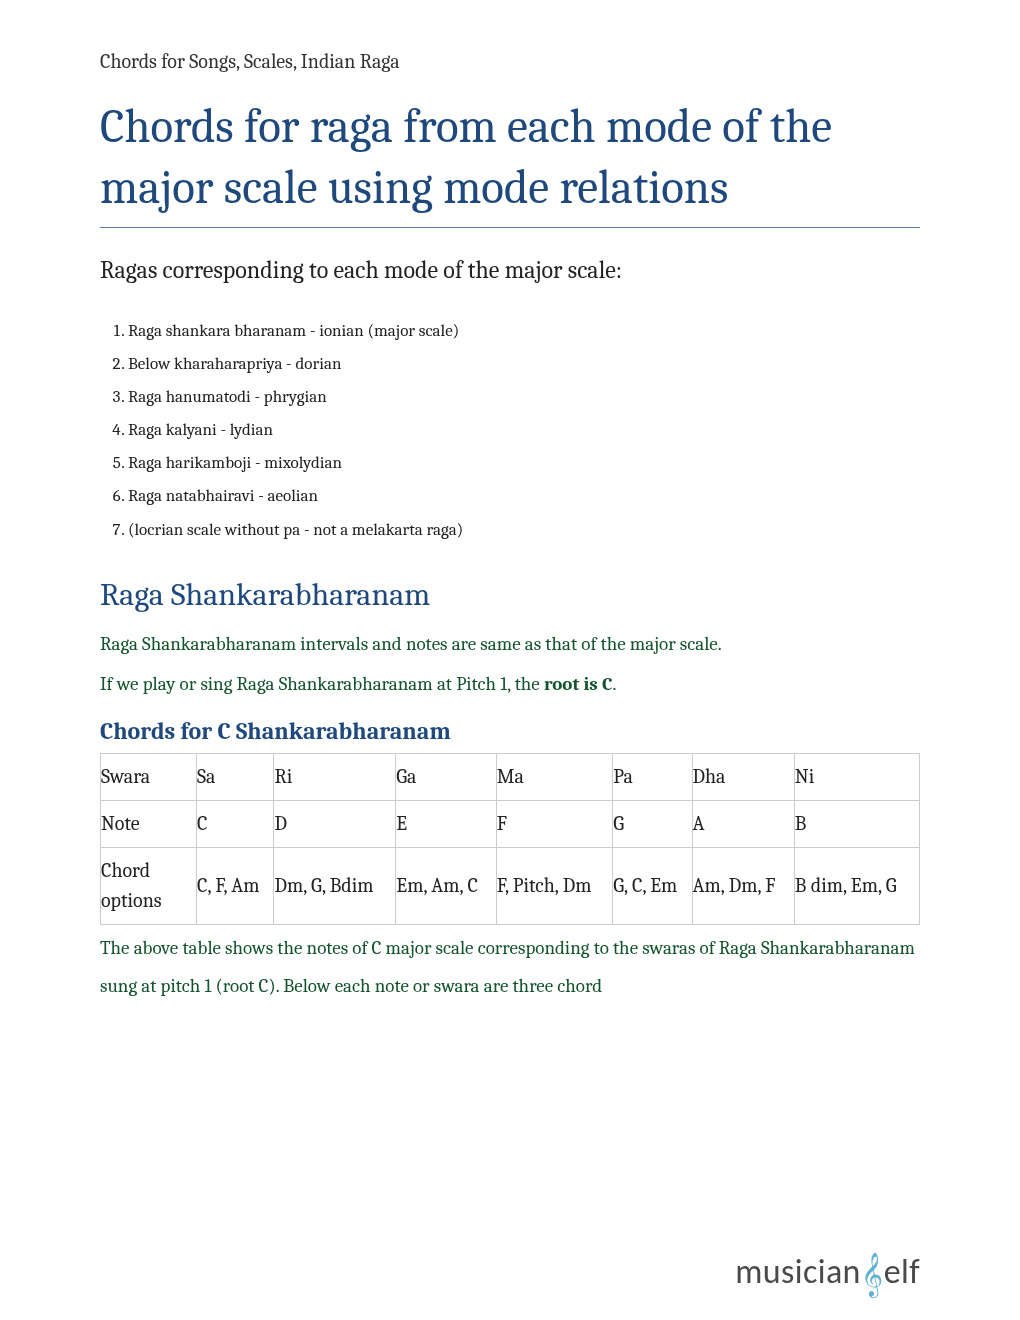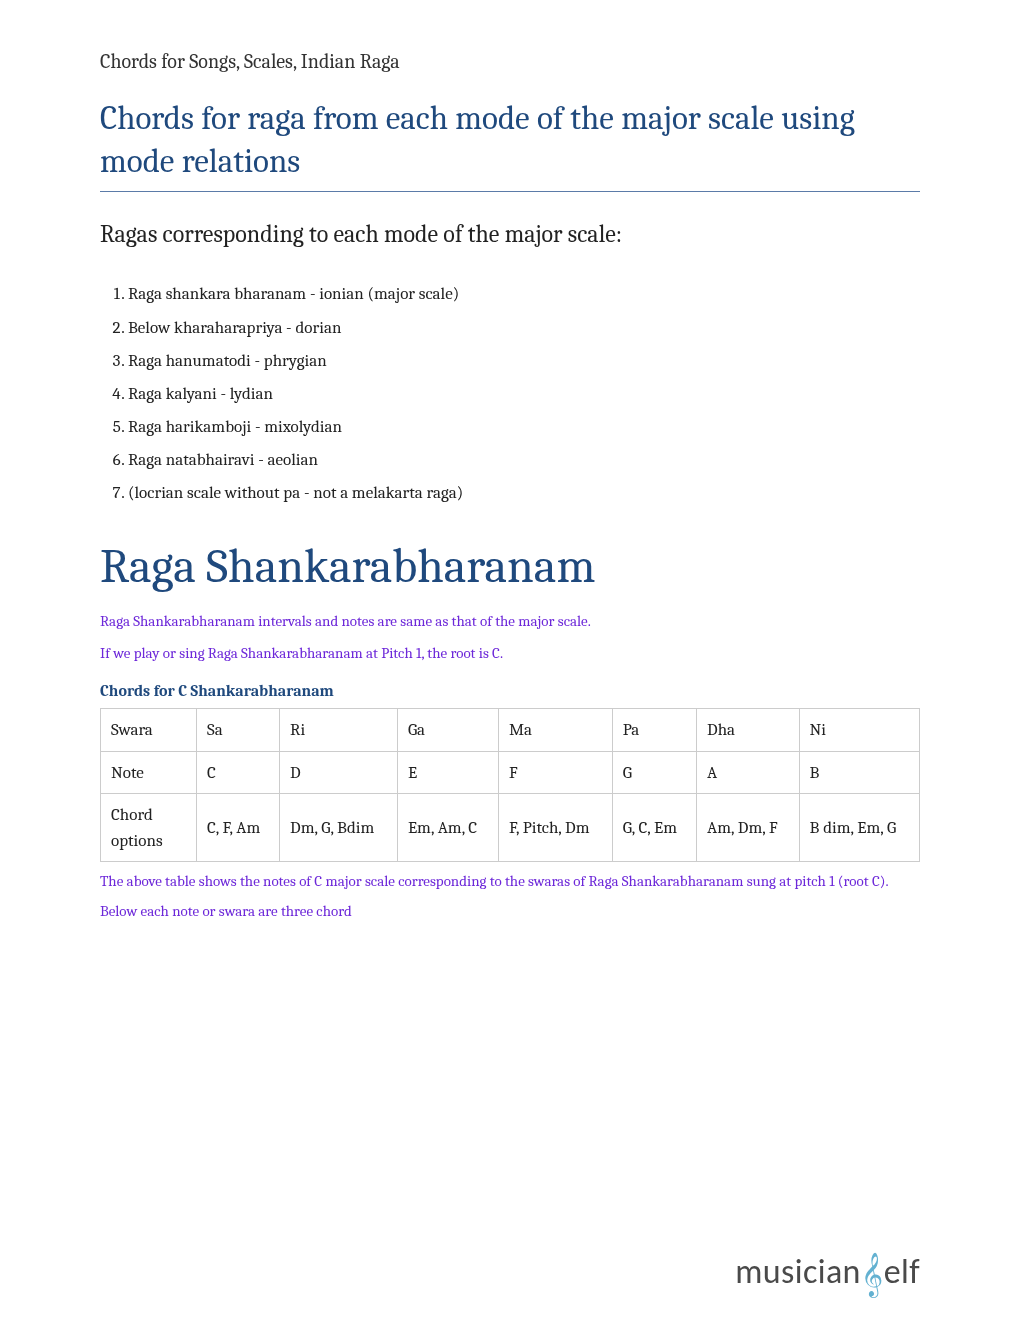--- a/index.html
+++ b/index.html
@@ -11,21 +11,21 @@
     color: #000;
     padding: 50px 100px 40px 100px;
     position: relative;
   }
   .breadcrumb {
     font-size: 20px;
     color: #333;
     margin-bottom: 24px;
   }
   .main-title {
-    font-size: 33px;
+    font-size: 47px;
     font-weight: 400;
     color: #1f497d;
     line-height: 1.3;
     padding-bottom: 8px;
     border-bottom: 1px solid #5b7ba8;
     margin-bottom: 20px;
   }
   .sub-title {
     font-size: 24px;
     font-weight: 400;
@@ -37,48 +37,48 @@
     list-style: decimal;
     margin-left: 28px;
     margin-bottom: 30px;
   }
   ol.raga-list li {
     font-size: 17px;
     line-height: 1.95;
     color: #222;
   }
   .section-title {
-    font-size: 48px;
+    font-size: 32px;
     font-weight: 400;
     color: #1f497d;
     margin-bottom: 12px;
   }
   .body-text {
-    font-size: 15px;
+    font-size: 19px;
     line-height: 2.0;
-    color: #6d28d9;
+    color: #14532d;
     margin-bottom: 2px;
   }
-  .body-text b { font-weight: normal; }
+  .body-text b { font-weight: bold; }
   .chords-label {
-    font-size: 16px;
+    font-size: 24px;
     font-weight: bold;
     color: #1f497d;
     margin-top: 14px;
     margin-bottom: 8px;
   }
   table.chord-table {
     width: 100%;
     border-collapse: collapse;
     margin-bottom: 4px;
   }
   table.chord-table td {
     border: 1px solid #ccc;
-    padding: 8px 10px;
-    font-size: 17px;
+    padding: 8px 0;
+    font-size: 20px;
     vertical-align: middle;
     color: #222;
     line-height: 1.5;
   }
   table.chord-table td:first-child { width: 96px; }
   .brand {
     position: absolute;
     bottom: 28px;
     right: 100px;
     font-size: 34px;

